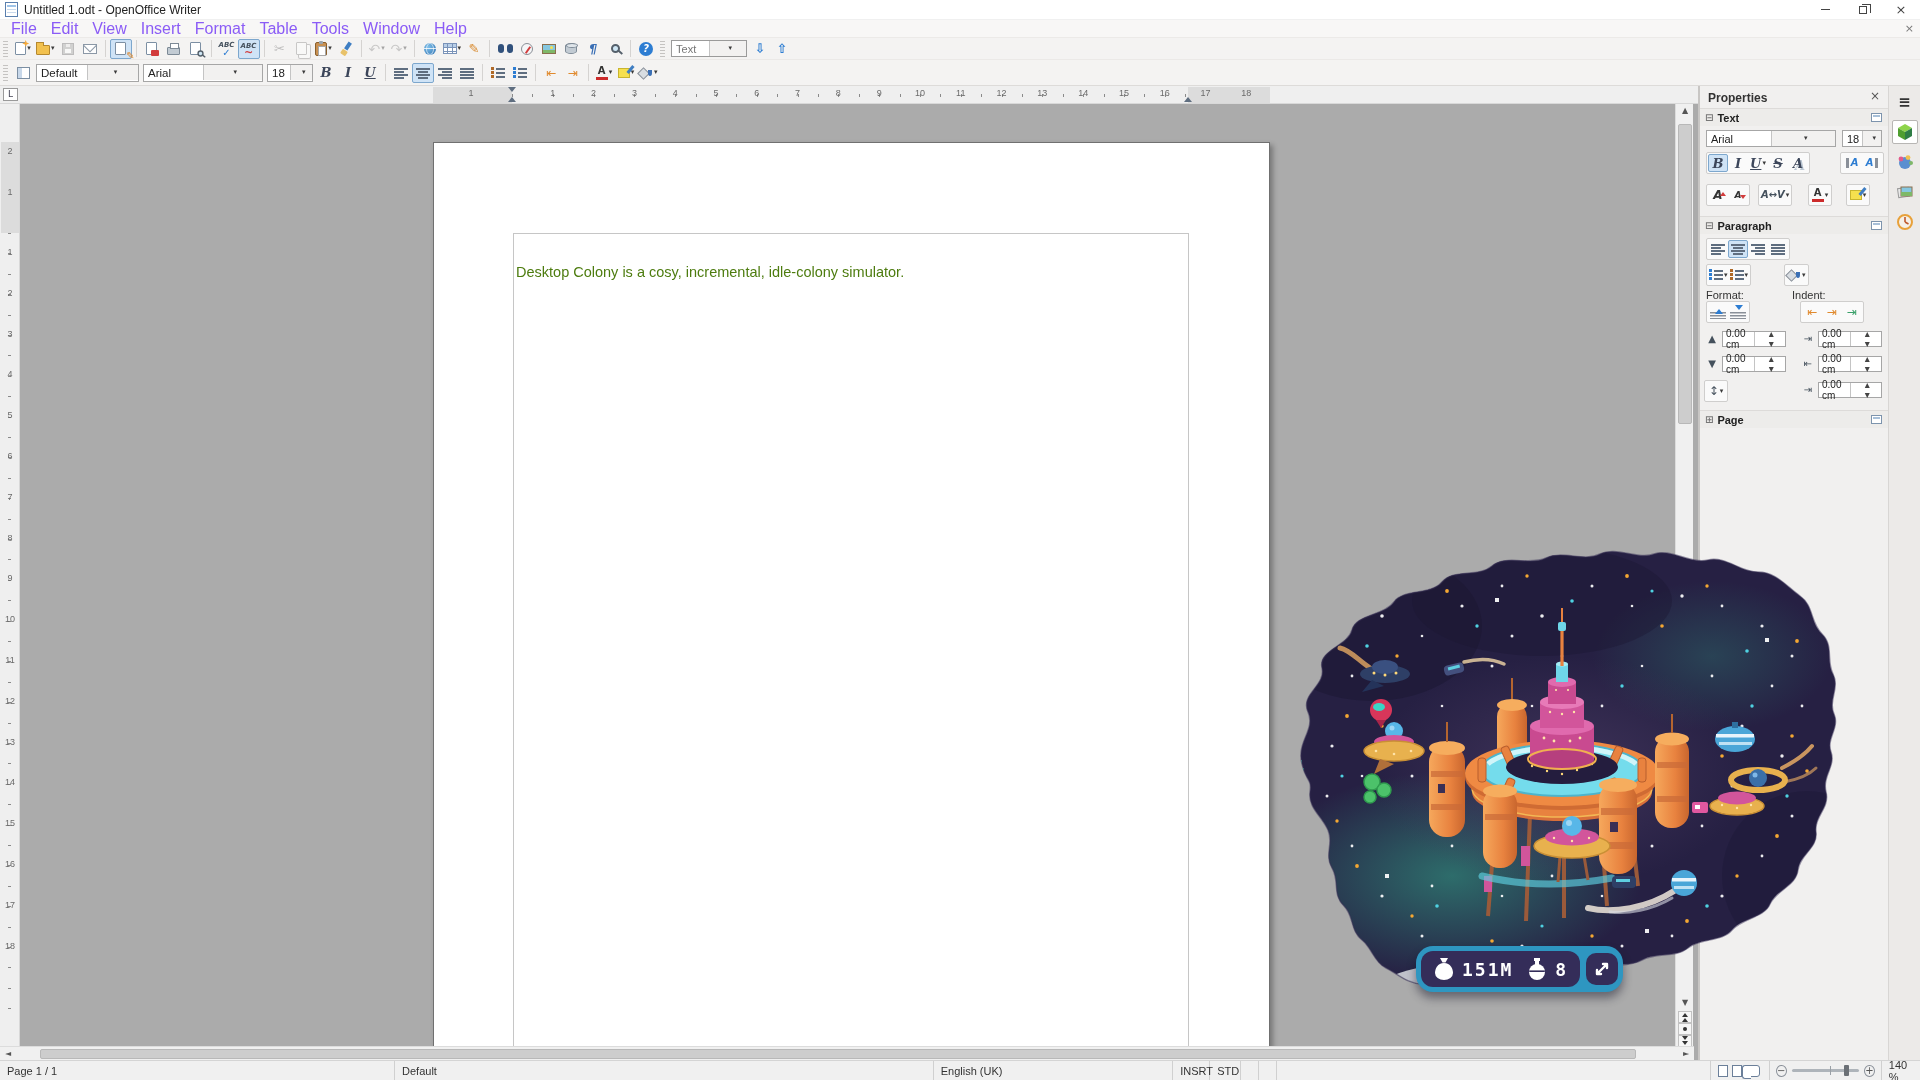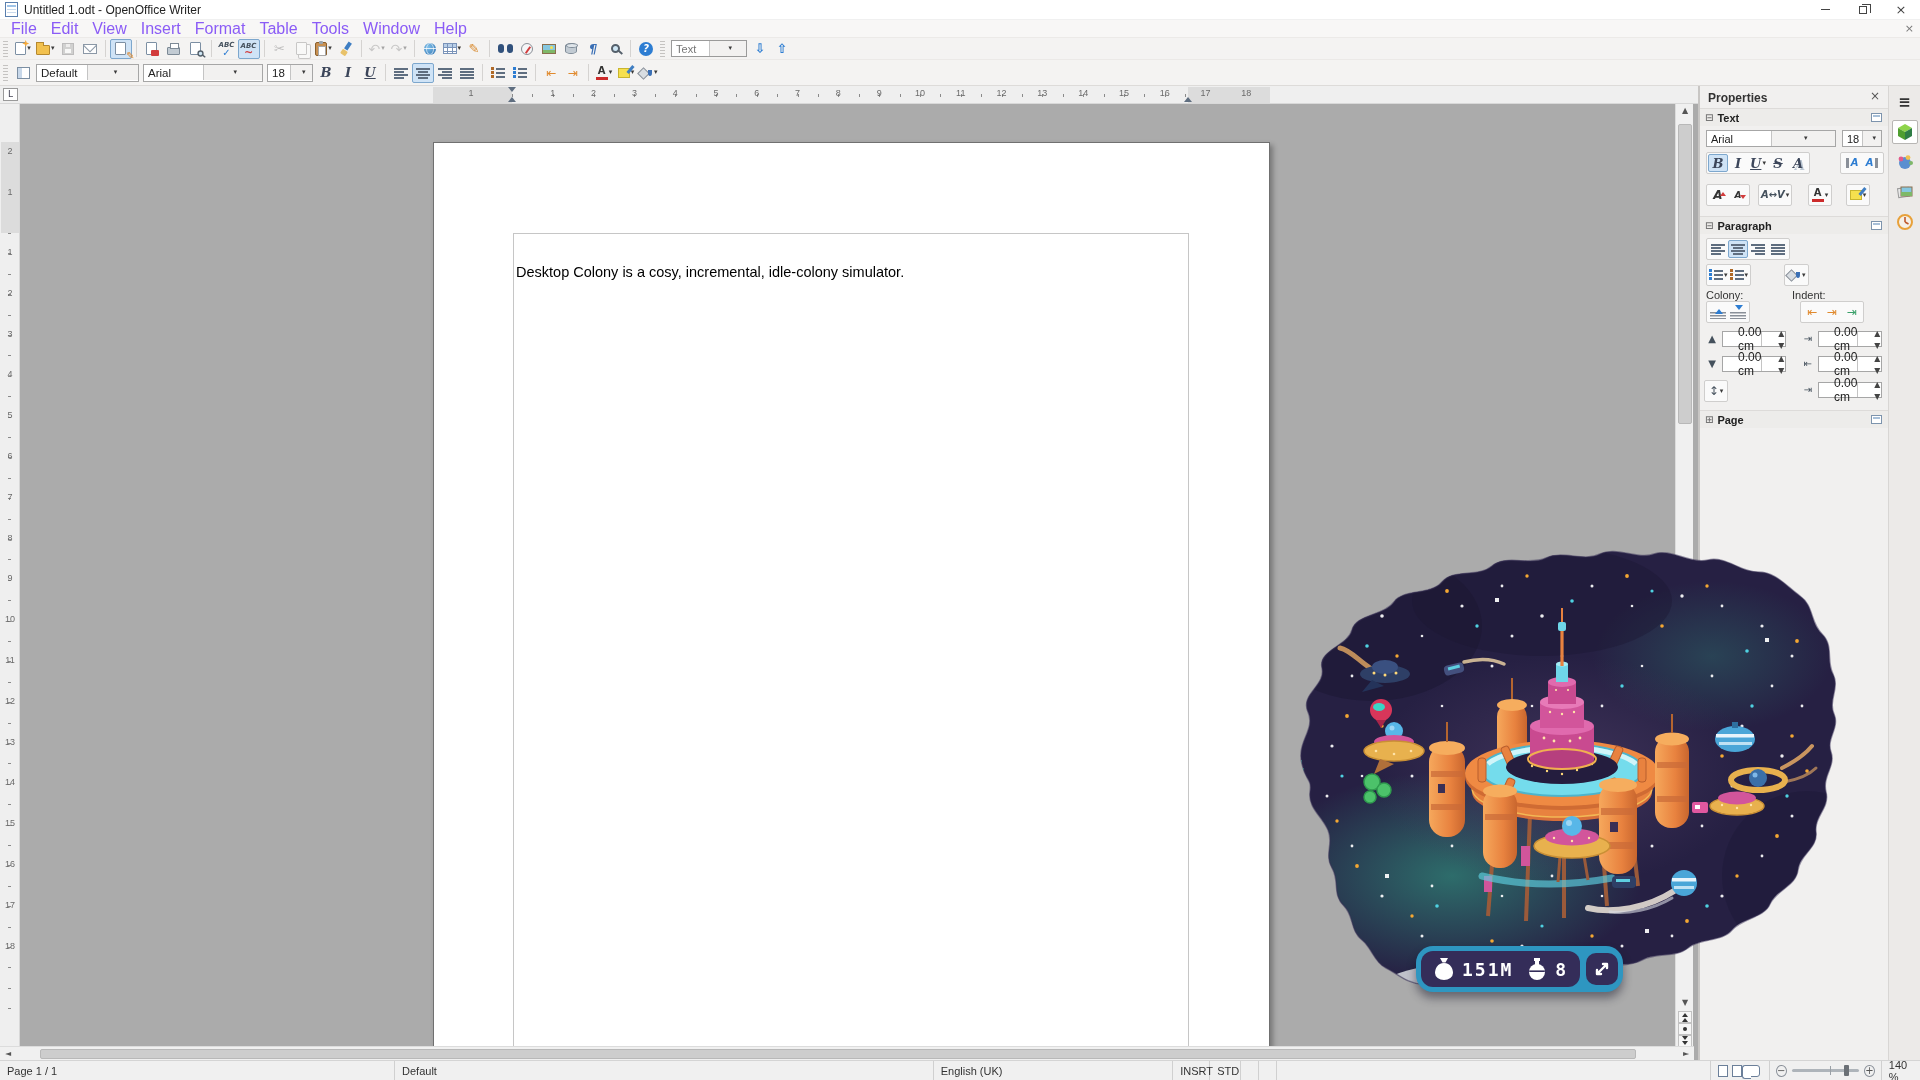--- a/index.html
+++ b/index.html
@@ -126,21 +126,21 @@
   .vnums{position:absolute;left:0;top:129px;width:20px;display:flex;flex-direction:column;font-size:9px;color:#6a6a6a}
   .vnums span{height:40.8px;text-align:center;transform:translateY(14px)}
   .vpre span{position:absolute;left:0;width:20px;text-align:center;font-size:9px;color:#6a6a6a}
   .vpre span:nth-of-type(1){top:42px}
   .vpre span:nth-of-type(2){top:83px}
   .docarea{position:absolute;left:21px;top:0;width:1653px;height:942px;background:#ababab;overflow:hidden}
   .page{position:absolute;left:412px;top:38px;width:837px;height:1180px;background:#fff;border:1px solid #707070;box-shadow:3px 3px 5px rgba(0,0,0,.3)}
   .tframe{position:absolute;left:79px;top:90px;width:676px;height:1090px;border:1px solid #c6c6c6;border-bottom:none}
   .dochead{margin-top:3px;text-align:center;font-size:25px;font-weight:bold;color:#000;line-height:32px;position:relative}
   .cursor{position:absolute;left:240px;top:4px;width:1.5px;height:27px;background:#000}
-  .docbody{margin-top:28px;padding-left:2px;font-size:14.5px;color:#000000;line-height:20px}
+  .docbody{margin-top:28px;padding-left:2px;font-size:14.5px;color:#4d7c0f;line-height:20px}
   
   .vscroll{position:absolute;left:1675px;top:0;width:18px;height:942px;background:#f0f0f0;border-left:1px solid #dcdcdc}
   .sbtn{position:absolute;left:1px;width:16px;height:14px;display:flex;align-items:center;justify-content:center;color:#555;font-size:8px;font-family:"DejaVu Sans",sans-serif}
   .vthumb{position:absolute;left:2px;top:20px;width:14px;height:300px;background:#cdcdcd;border:1px solid #b8b8b8;border-radius:2px}
   .navbtn{position:absolute;left:2px;width:14px;height:12px;background:#f6f6f6;border:1px solid #c2c2c2;display:flex;align-items:center;justify-content:center;flex-direction:column;gap:0}
   .tri{width:0;height:0;border:3px solid transparent}
   .tri.up{border-bottom:4px solid #333;margin-top:-2px}
   .tri.dn{border-top:4px solid #333;margin-bottom:-2px}
   .dot{width:4px;height:4px;background:#333;border-radius:50%}
   .hscroll{position:absolute;left:0;top:1046px;width:1694px;height:14px;background:#f0f0f0;border-top:1px solid #dcdcdc}
@@ -155,21 +155,21 @@
   .boxg{font-family:"DejaVu Sans",sans-serif;font-size:10px;color:#777}
   .launch{position:absolute;right:6px;width:11px;height:9px;border:1px solid #7d94ad;background:#fff}
   .launch::before{content:"";position:absolute;left:1px;top:1px;right:1px;height:2px;background:#a8c0d8}
   .pcombo{position:absolute;height:17px;background:#fff;border:1px solid #a6a6a6;display:flex;align-items:center}
   .pcombo span{flex:1;padding-left:4px;font-size:11px;white-space:nowrap;overflow:hidden}
   .grp{position:absolute;display:flex;align-items:center;border:1px solid #cfcecd;border-radius:2px;background:#fafafa;height:22px;padding:0 1px}
   .pb{min-width:20px;height:18px;display:inline-flex;align-items:center;justify-content:center;border:1px solid transparent;border-radius:2px;position:relative}
   .pb.on{background:#cfe3f6;border-color:#7da7cd}
   .plabel{position:absolute;font-size:11px;color:#333}
   .spfield{position:absolute;width:64px;height:16px;background:#fff;border:1px solid #a6a6a6;display:flex;align-items:center}
-  .spfield span{flex:1;padding-left:15px;font-size:12px}
+  .spfield span{flex:1;padding-left:3px;font-size:10px}
   .spin{width:12px;height:14px;border-left:1px solid #c4c4c4;display:flex;flex-direction:column;align-items:center;justify-content:center;font-size:6px;color:#444;font-family:"DejaVu Sans",sans-serif;line-height:6px}
   .picon{position:absolute;width:16px;height:14px;font-family:"DejaVu Sans",sans-serif;font-size:10px;color:#44505c;display:flex;align-items:center;justify-content:center}
   .spb{width:16px;height:13px;background-image:linear-gradient(#8a9099,#8a9099),linear-gradient(#8a9099,#8a9099),linear-gradient(#8a9099,#8a9099);background-repeat:no-repeat;background-size:16px 1.5px;background-position:0 6px,0 9px,0 12px;position:relative}
   .spb::before{content:"";position:absolute;left:5px;top:-1px;border:4px solid transparent;border-bottom:5px solid #2d7dd2}
   .spb.dn::before{border-bottom:none;border-top:5px solid #2d7dd2}
   .ga{position:relative;font-weight:bold;color:#333;font-size:12px}
   .ga.sm{font-size:9px}
   .chh{font-weight:bold;color:#2d7dd2;font-size:10px;border-left:3px solid #8a9099;padding-left:2px}
   .chh.r{border-left:none;border-right:3px solid #8a9099;padding-left:0;padding-right:2px}
   
@@ -633,21 +633,21 @@
         <b class="dd g">▾</b>
       </span>
   </div>
   <div class="grp" style="left:84px;top:178px">
     <span class="pb">
         <i class="bkt"></i>
         <b class="dd g">▾</b>
       </span>
   </div>
 
-  <span class="plabel" style="left:6px;top:203px">Colony:</span>
+  <span class="plabel" style="left:6px;top:203px">Format:</span>
   <span class="plabel" style="left:92px;top:203px">Indent:</span>
 
   <div class="grp" style="left:6px;top:215px">
     <span class="pb">
         <i class="spb"></i>
       </span>
     <span class="pb">
         <i class="spb dn"></i>
       </span>
   </div>

